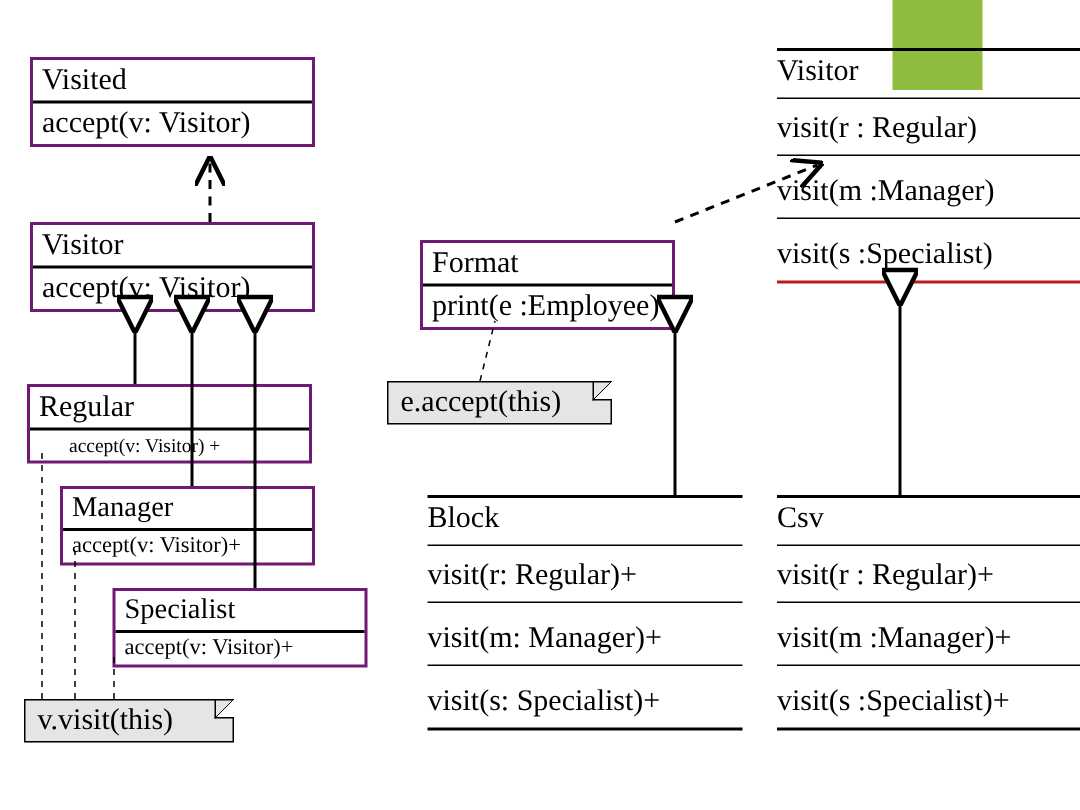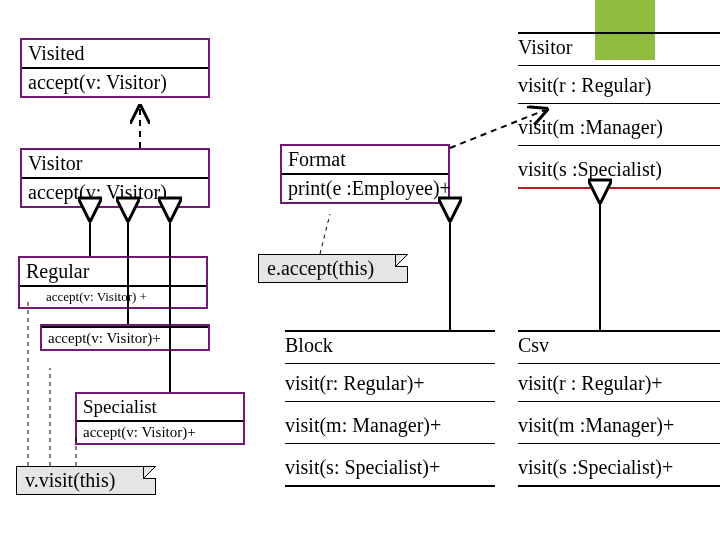--- a/index.html
+++ b/index.html
@@ -76,31 +76,32 @@
   <div class="unbox" style="top:40px;">visit(r : Regular)</div>
   <div class="unbox" style="top:82px;">visit(m :Manager)</div>
   <div class="unbox" style="top:124px;border-bottom:2px solid #b91c1c;">visit(s :Specialist)</div>
 </div>
 
 <div class="box" style="left:20px;top:148px;width:190px;">
   <div class="cell">Visitor</div>
   <div class="cell divider">accept(v: Visitor)</div>
 </div>
 
-<div class="box" style="left:280px;top:144px;width:170px;">
+<div class="box" style="left:280px;top:160px;width:170px;">
   <div class="cell">Format</div>
   <div class="cell divider">print(e :Employee)+</div>
 </div>
 
 <div class="box" style="left:18px;top:256px;width:190px;">
   <div class="cell">Regular</div>
   <div class="cell divider xsmall">accept(v: Visitor) +</div>
 </div>
 
 <div class="box" style="left:40px;top:324px;width:170px;">
+  <div class="cell" style="font-size:19px">Manager</div>
   <div class="cell divider smalltext">accept(v: Visitor)+</div>
 </div>
 
 <div class="box" style="left:64px;top:392px;width:170px;margin-left:11px;">
   <div class="cell" style="font-size:19px">Specialist</div>
   <div class="cell divider smalltext">accept(v: Visitor)+</div>
 </div>
 
 <div style="position:absolute;left:285px;top:330px;width:210px;">
   <div class="unbox" style="top:0;border-top:2px solid #000;">Block</div>

